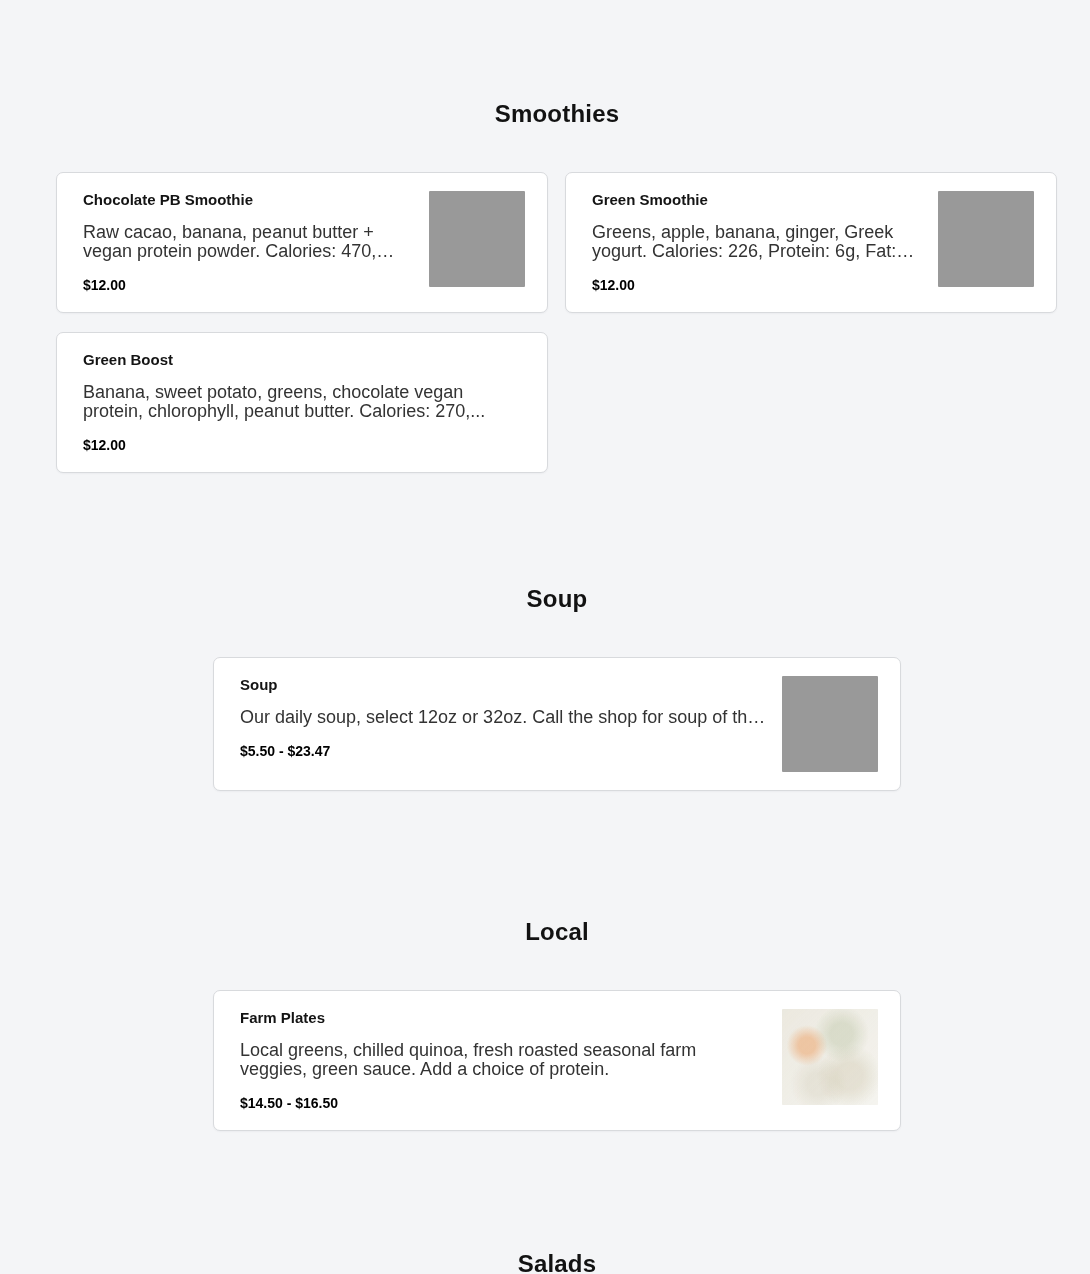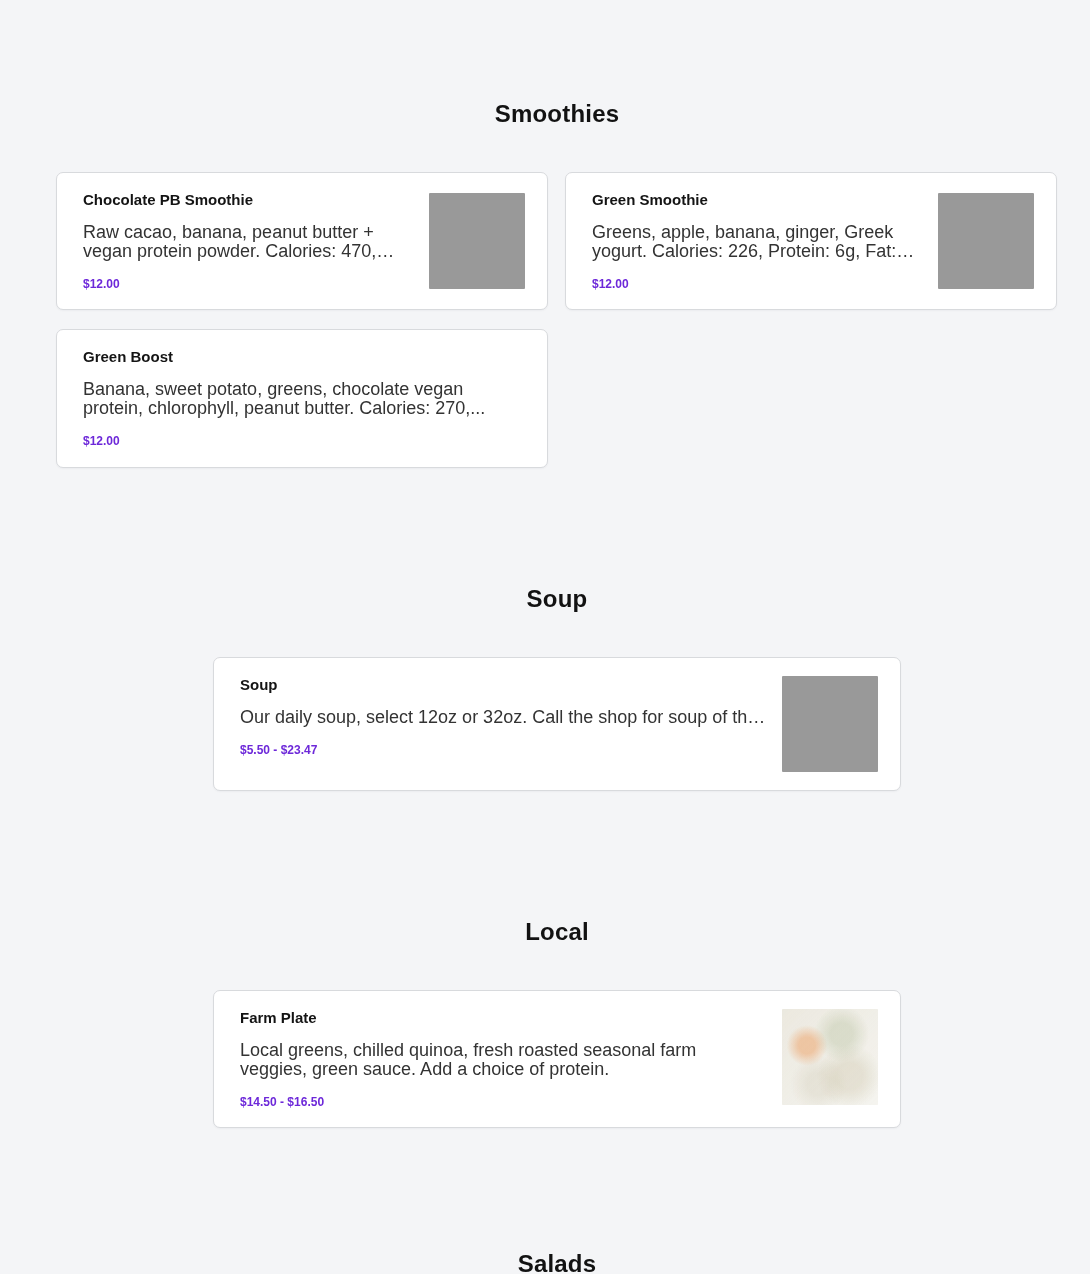--- a/index.html
+++ b/index.html
@@ -61,21 +61,21 @@
   .card {
     background: #ffffff;
     border: 1px solid #d8dadd;
     border-radius: 7px;
     box-shadow: 0 1px 2px rgba(16,24,40,0.04);
     display: flex;
     align-items: flex-start;
     justify-content: space-between;
     padding: 18px 22px 18px 26px;
   }
-  .card.two-col { width: 492px; min-height: 132px; align-items: center; }
+  .card.two-col { width: 492px; min-height: 132px; }
   .card.wide    { width: 688px; min-height: 130px; }
 
   .card-body {
     flex: 1 1 auto;
     min-width: 0;
     padding-right: 14px;
   }
 
   .item-name {
     font-size: 15px;
@@ -93,23 +93,23 @@
     display: -webkit-box;
     -webkit-line-clamp: 2;
     -webkit-box-orient: vertical;
     overflow: hidden;
   }
   .item-desc.nowrapclamp {
     -webkit-line-clamp: 1;
   }
 
   .item-price {
-    font-size: 12px;
+    font-size: 14px;
     font-weight: bold;
-    color: #6d28d9;
+    color: #000000;
     margin: 0;
     line-height: 1.2;
   }
 
   
   .thumb {
     flex: 0 0 auto;
     background: #999999;
     border-radius: 1px;
   }
@@ -199,21 +199,21 @@
   </section>
 
   <section class="section" id="section-plates">
     <h2 class="section-title">Local</h2>
 
     <div class="cards-wrap">
       <div class="cards-grid single">
 
         <div class="card wide">
           <div class="card-body">
-            <h3 class="item-name">Farm Plate</h3>
+            <h3 class="item-name">Farm Plates</h3>
             <p class="item-desc">Local greens, chilled quinoa, fresh roasted seasonal farm veggies, green sauce. Add a choice of protein.</p>
             <p class="item-price">$14.50 - $16.50</p>
           </div>
           <div class="thumb md faded"></div>
         </div>
 
       </div>
     </div>
   </section>
 

